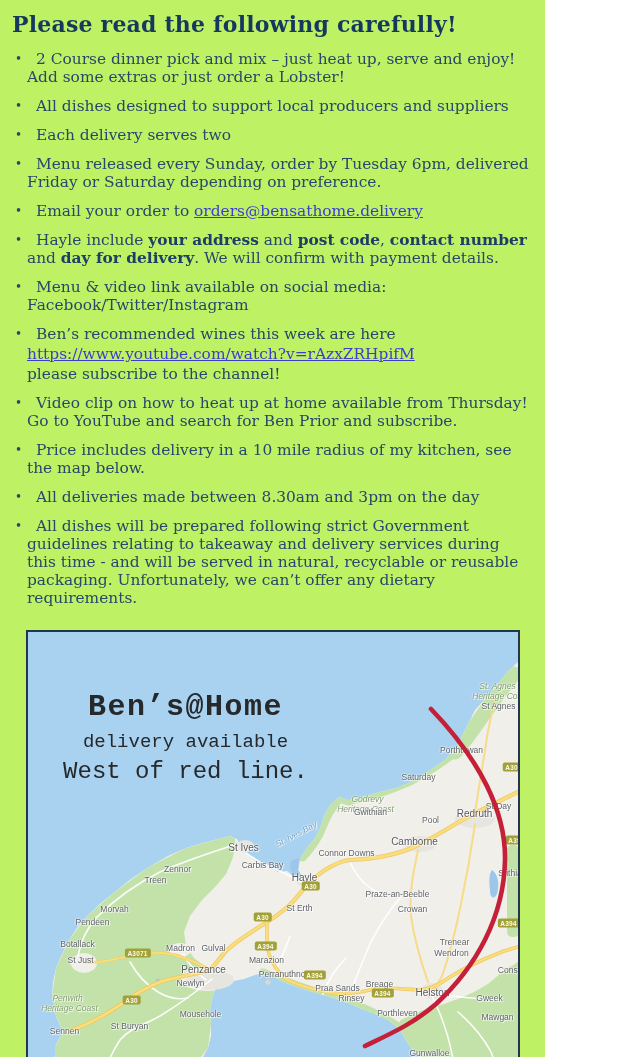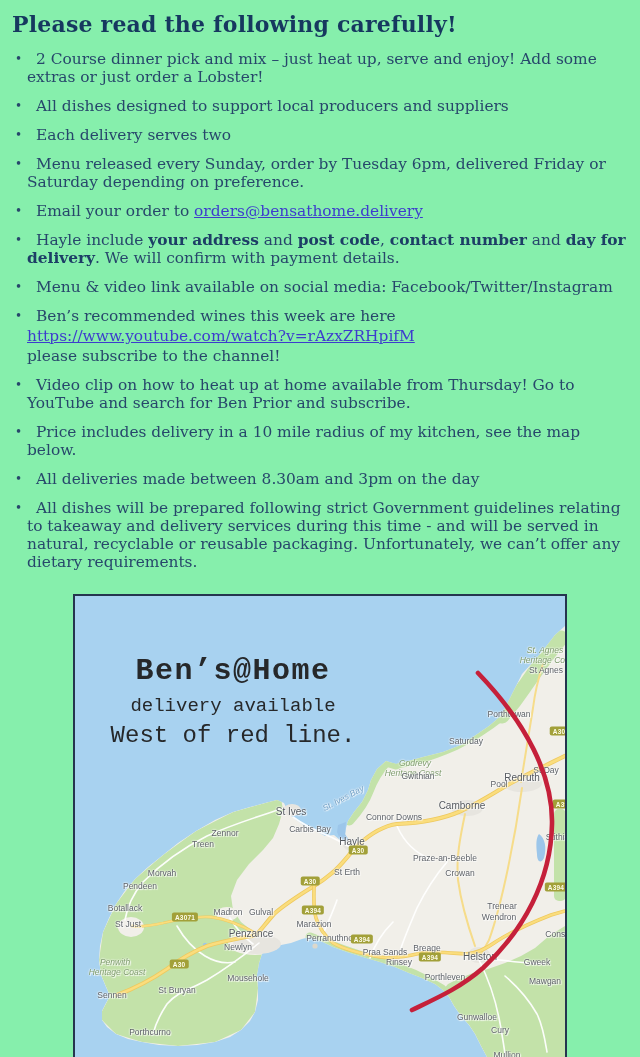--- a/index.html
+++ b/index.html
@@ -1,16 +1,16 @@
 <!DOCTYPE html>
 <html><head>
 <meta charset="utf-8">
 <style>
   html,body{margin:0;padding:0;background:#ffffff;}
-  .page{position:relative;width:640px;height:1057px;background:#86efac;overflow:hidden;
+  .page{position:relative;width:545px;height:1057px;background:#bef264;overflow:hidden;
         font-family:"DejaVu Serif",serif;}
   .content{padding:9px 13px 0 12px;}
   .title{font-size:22px;font-weight:bold;color:#16385f;margin:2px 0 13px 0;letter-spacing:0.2px;}
   ul.bullets{list-style:none;margin:0;padding:0 0 0 2px;}
   ul.bullets li{position:relative;padding-left:13px;margin:0 0 11px 0;
         font-size:15.4px;line-height:1.17;color:#27476b;text-indent:9px;}
   ul.bullets li .marker{position:absolute;left:1px;top:2px;font-size:12px;color:#27476b;text-indent:0;}
   ul.bullets .b{font-weight:bold;color:#1d3e66;}
   a.lnk{color:#3d3ccd;text-decoration:underline;cursor:pointer;}
   .centerline{text-align:left;text-indent:0;margin-top:2px;color:#27476b;}
@@ -135,21 +135,21 @@
     <div class="map-labels" id="mapLabels">
         <span class="lbl coast" style="left: 470px; top: 54px;">St. Agnes</span>
         <span class="lbl coast" style="left: 473px; top: 64px;">Heritage Coast</span>
         <span class="lbl town" style="left: 471px; top: 74px;">St Agnes</span>
         <span class="lbl town" style="left: 434px; top: 118px;">Porthtowan</span>
         <span class="lbl town" style="left: 391px; top: 145px;">Saturday</span>
         <span class="lbl coast" style="left: 340px; top: 167px;">Godrevy</span>
         <span class="lbl coast" style="left: 338px; top: 177px;">Heritage Coast</span>
         <span class="lbl town" style="left: 471px; top: 174px;">St Day</span>
         <span class="lbl townBig" style="left: 447px; top: 181px;">Redruth</span>
-        <span class="lbl town" style="left: 405px; top: 188px; padding-left: 38px;">Pool</span>
+        <span class="lbl town" style="left: 384px; top: 188px; padding-left: 38px;">Pool</span>
         <span class="lbl town" style="left: 307px; top: 180px; margin-left: 36px;">Gwithian</span>
         <span class="lbl water" style="left: 268px; top: 202px;">St. Ives Bay</span>
         <span class="lbl townBig" style="left: 387px; top: 209px;">Camborne</span>
         <span class="lbl townBig" style="left: 216px; top: 215px;">St Ives</span>
         <span class="lbl town" style="left: 319px; top: 221px;">Connor Downs</span>
         <span class="lbl town" style="left: 235px; top: 233px;">Carbis Bay</span>
         <span class="lbl town" style="left: 150px; top: 237px;">Zennor</span>
         <span class="lbl town" style="left: 487px; top: 241px;">Stithians</span>
         <span class="lbl townBig" style="left: 277px; top: 245px;">Hayle</span>
         <span class="lbl town" style="left: 128px; top: 248px;">Treen</span>

